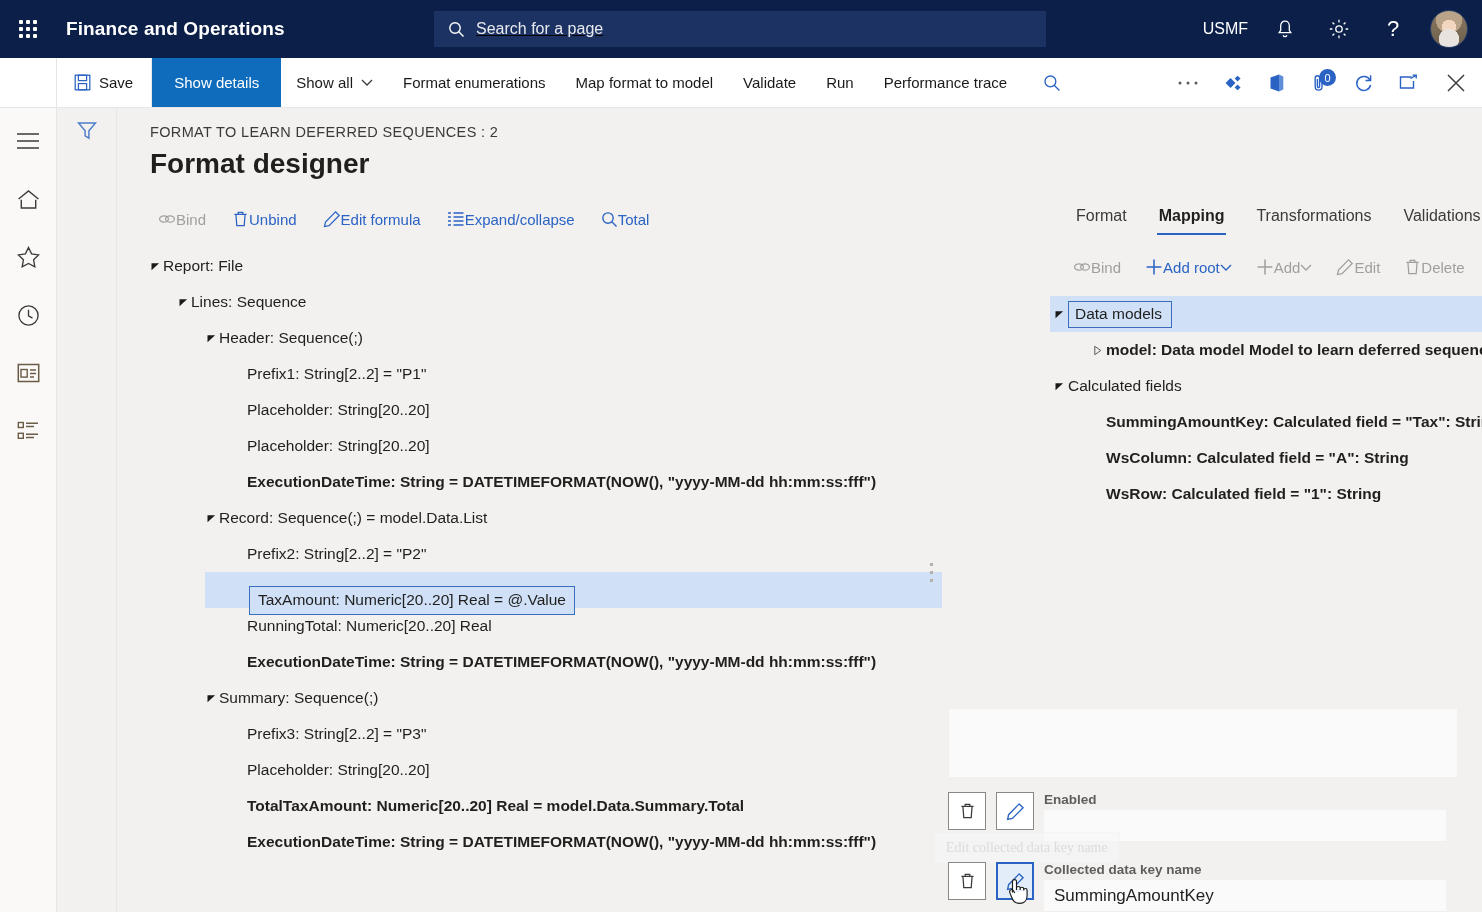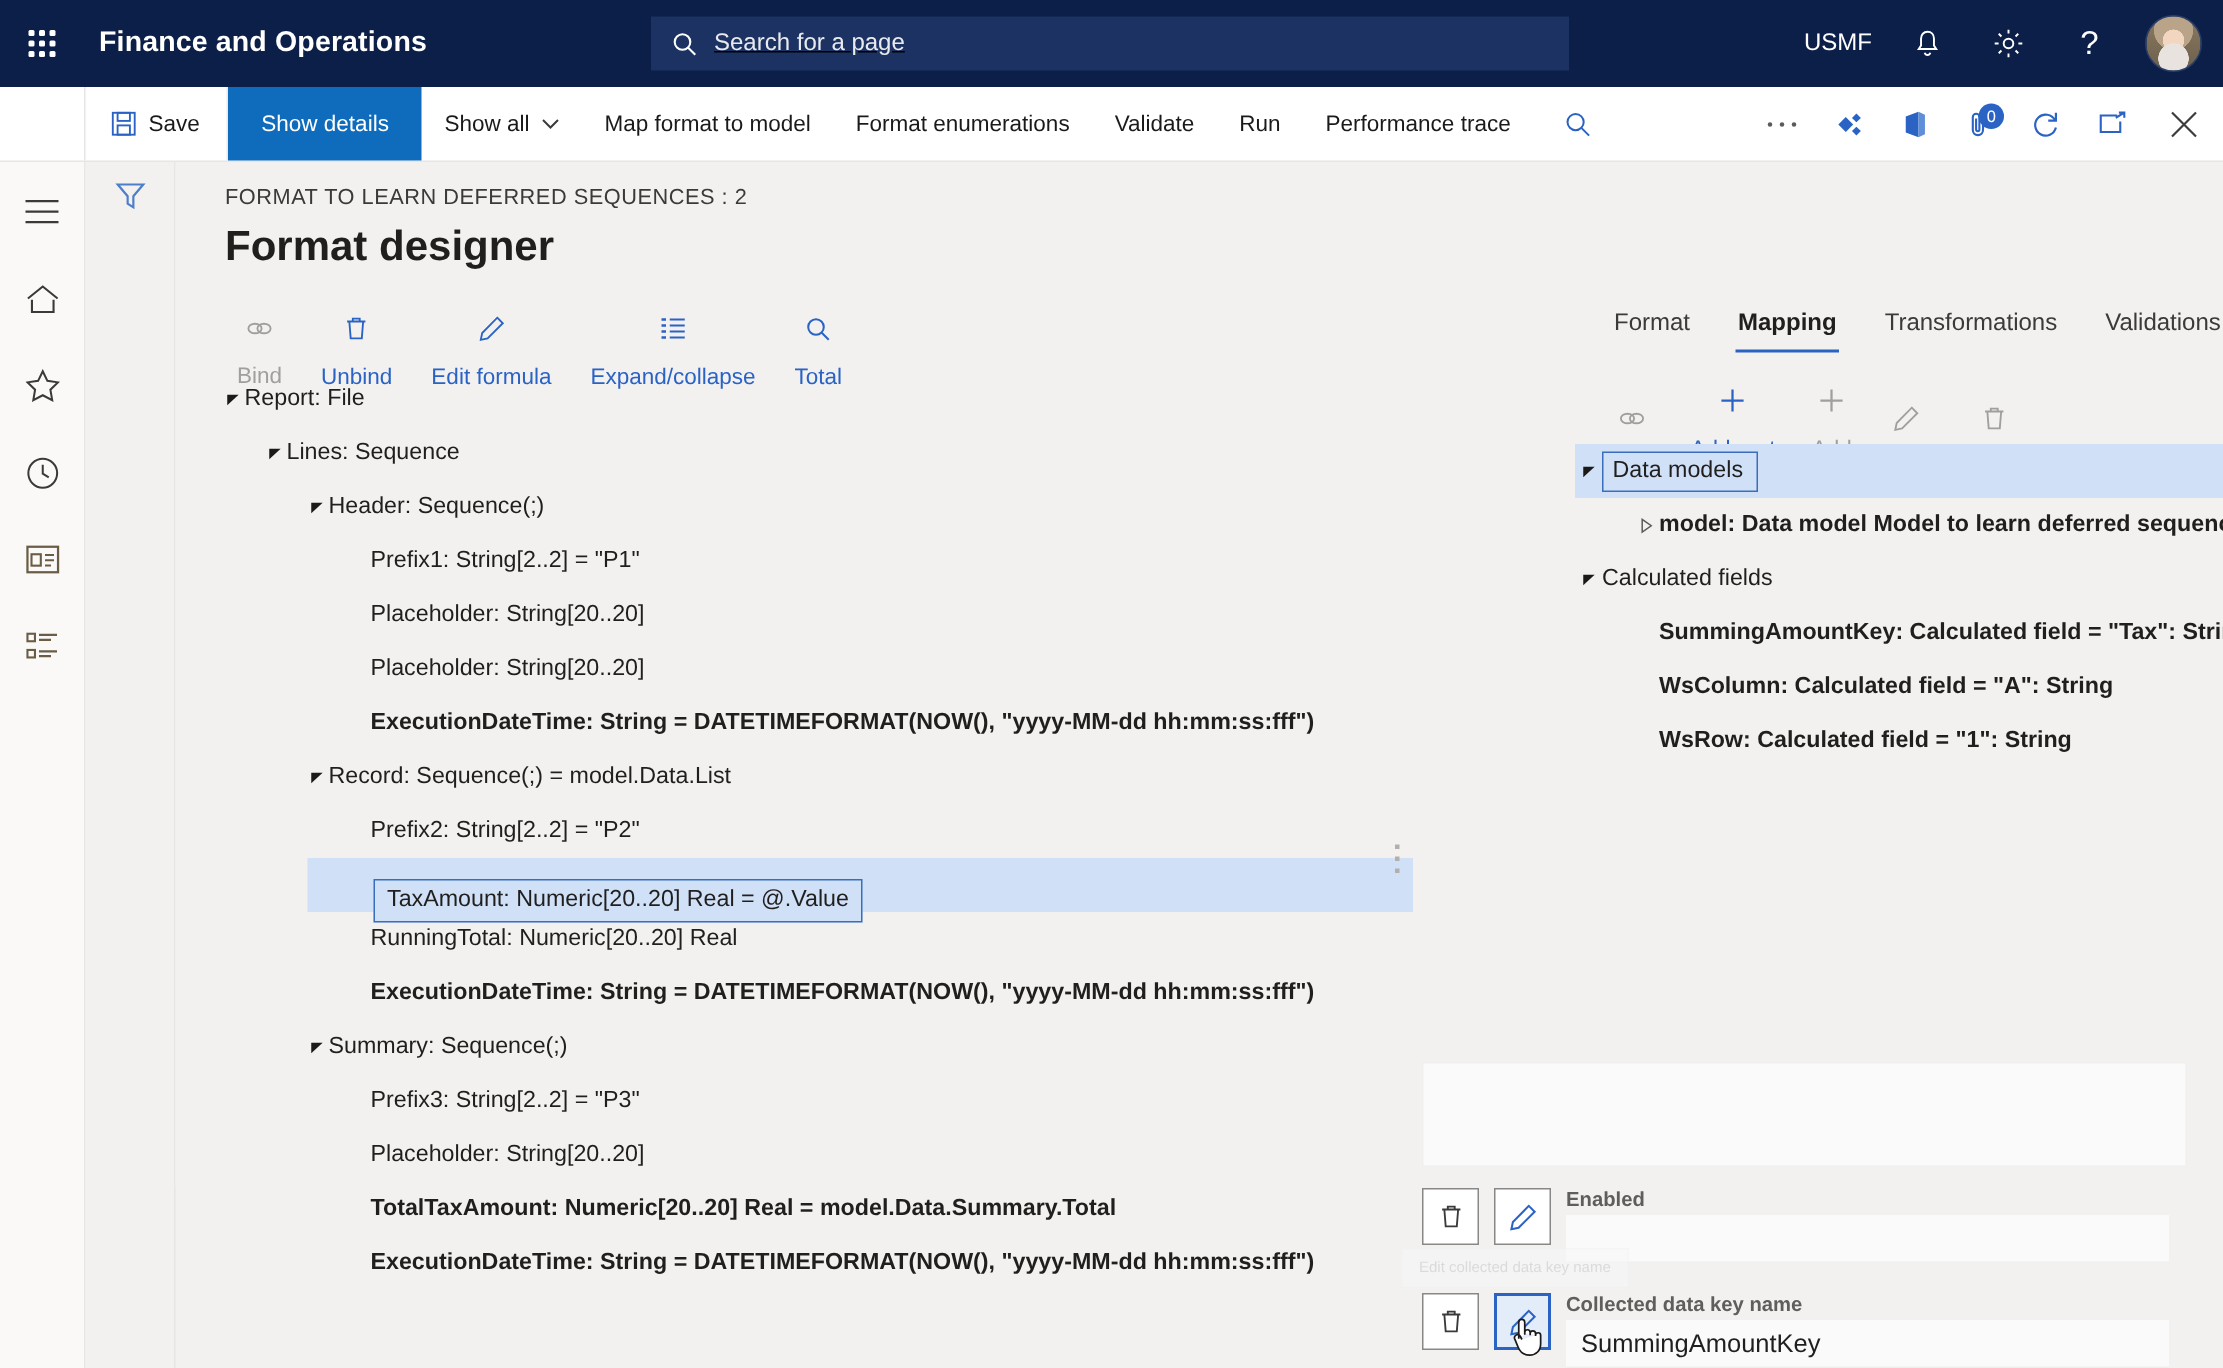--- a/index.html
+++ b/index.html
@@ -111,22 +111,22 @@
     font-size: 14.5px; color: #3b3a39; letter-spacing: .35px;
   }
   .pagetitle {
     position: absolute; left: 33px; top: 40px;
     font-size: 28px; color: #201f1e; font-weight: bold;
   }
 
   
   .cmdbar { position: absolute; left: 30px; top: 97px; display: flex; align-items: center; gap: 4px; }
   .cmd {
-    display: flex; align-items: center; gap: 15px;
-    padding: 5px 11px; font-size: 15px; color: #2a63c4; cursor: pointer; flex-direction: column;
+    display: flex; align-items: center; gap: 0;
+    padding: 5px 11px; font-size: 15px; color: #2a63c4; cursor: pointer;
   }
   .cmd.disabled { color: #a19f9d; cursor: default; }
 
   
   .tree { position: absolute; left: 30px; top: 140px; width: 800px; }
   .trow {
     height: 36px; display: flex; align-items: center;
     font-size: 15.5px; color: #201f1e; position: relative;
   }
   .trow .caret { width: 16px; flex: 0 0 16px; display: flex; align-items: center; justify-content: center; cursor: pointer; }
@@ -177,22 +177,23 @@
   .sqbtn.active { border: 2px solid #2a63c4; background: #e3ecf9; }
   .fieldwrap { width: 402px; }
   .flabel { font-size: 13.5px; color: #605e5c; font-weight: bold; margin-bottom: 3px; }
   .finput {
     height: 32px; background: #fafafa; border: none; border-bottom: 1px solid #f0efee;
     font-size: 17px; color: #201f1e; display: flex; align-items: center; padding-left: 10px;
   }
   .tooltip {
     position: absolute; left: -28px; top: 125px;
     background: #f8f8f8; border: 1px solid #f2f2f2;
-    color: #c9c9c9; font-size: 10px; padding: 7px 11px; white-space: nowrap;
+    color: #c9c9c9; font-size: 14px; padding: 7px 11px; white-space: nowrap;
     opacity: .55;
+    font-family: Liberation Serif, serif;
   }
   .cursor-hand { position: absolute; left: 70px; top: 160px; }
   svg { display: block; }
 </style>
 </head>
 <body>
 
 <div class="app">
 
   <div class="topbar">
@@ -258,22 +259,22 @@
 
     <div class="tb-btn">
       <span>Show all</span>
       <span>
         <svg width="12" height="9" viewBox="0 0 12 9">
             <path d="M1 2l5 5 5-5" fill="none" stroke="#3b3a39" stroke-width="1.3"></path>
           </svg>
       </span>
     </div>
 
+    <div class="tb-btn">Format enumerations</div>
     <div class="tb-btn">Map format to model</div>
-    <div class="tb-btn">Format enumerations</div>
     <div class="tb-btn">Validate</div>
     <div class="tb-btn">Run</div>
     <div class="tb-btn">Performance trace</div>
 
     <div class="tb-icon" style="margin-left:8px;">
       <svg width="18" height="18" viewBox="0 0 18 18">
           <circle cx="7.4" cy="7.4" r="5.4" fill="none" stroke="#2a63c4" stroke-width="1.35"></circle>
           <line x1="11.4" y1="11.4" x2="16.4" y2="16.4" stroke="#2a63c4" stroke-width="1.35"></line>
         </svg>
     </div>

